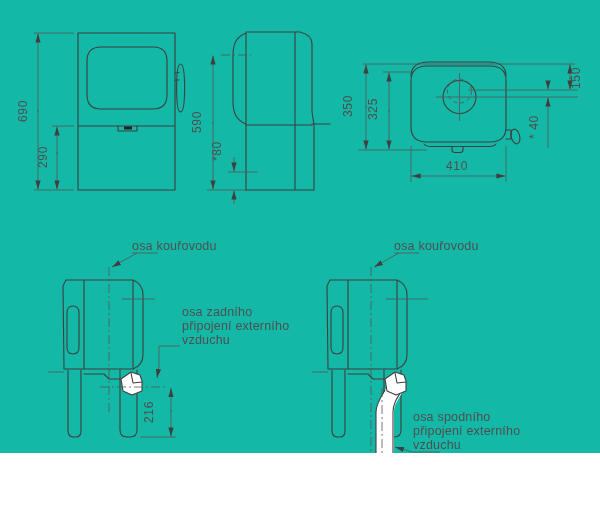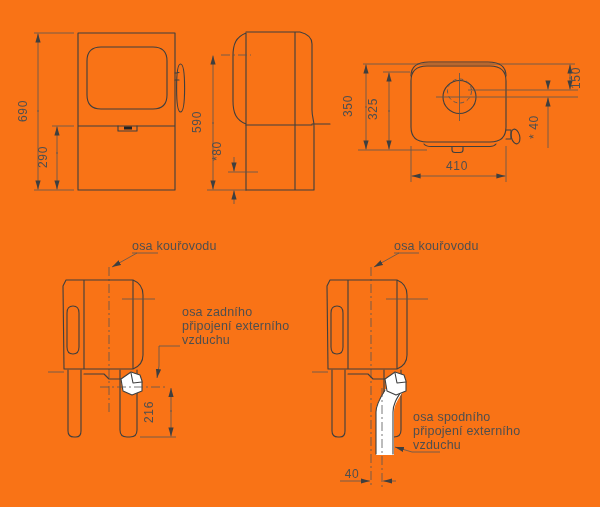--- a/index.html
+++ b/index.html
@@ -1,16 +1,16 @@
 <!DOCTYPE html>
 <html><head>
 <meta charset="utf-8">
 <style>
   html,body{margin:0;padding:0;background:#fff;}
-  #canvas{position:relative;width:600px;height:507px;background:#f97316;overflow:hidden;
+  #canvas{position:relative;width:600px;height:453px;background:#14b8a6;overflow:hidden;
           font-family:"Liberation Sans", sans-serif;}
   svg{display:block}
   .ol{fill:none;stroke:#3f3f3f;stroke-width:1.1;stroke-linecap:round;stroke-linejoin:round;}
   .tn{fill:none;stroke:#565656;stroke-width:0.8;stroke-linecap:butt;}
   .dd{fill:none;stroke:#565656;stroke-width:0.8;stroke-dasharray:9 3 2 3;}
   .dc{fill:none;stroke:#565656;stroke-width:0.9;stroke-dasharray:4 3;}
   .dim{fill:none;stroke:#565656;stroke-width:0.8;}
   .fillwhite{fill:#ffffff;stroke:none;}
   .dark{fill:#222;stroke:none;}
   text{fill:#4f4f4f;}

